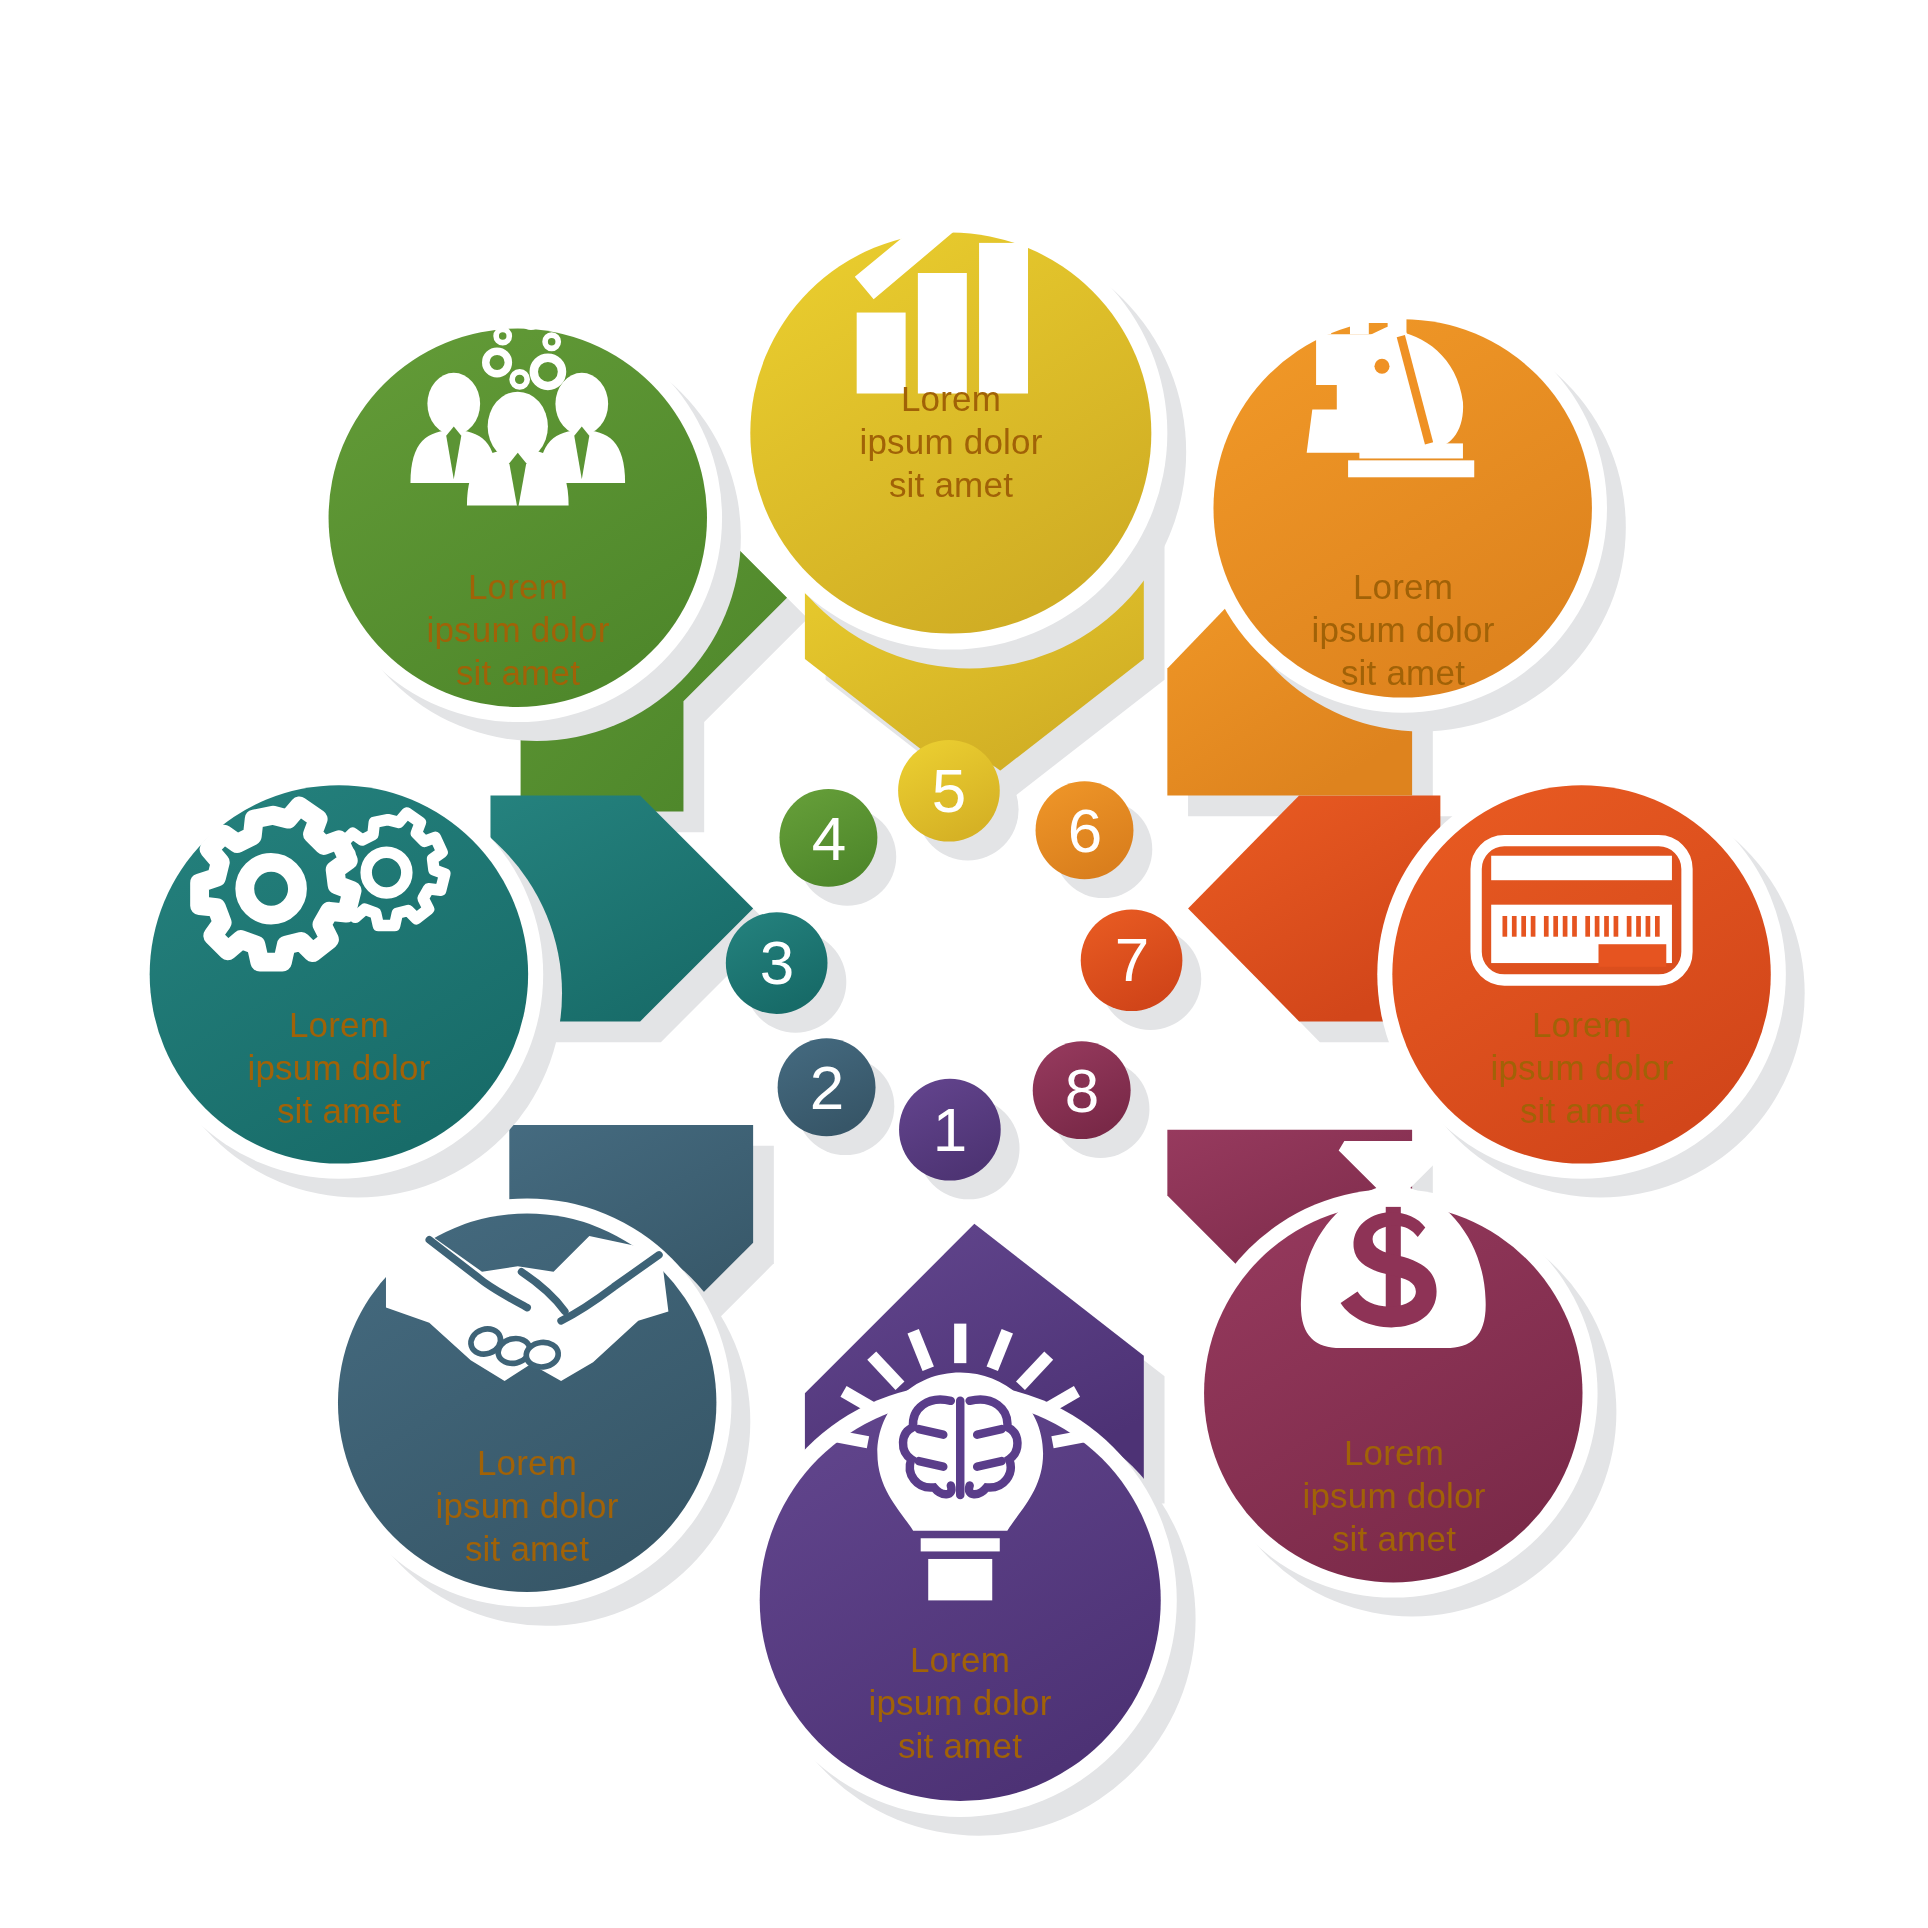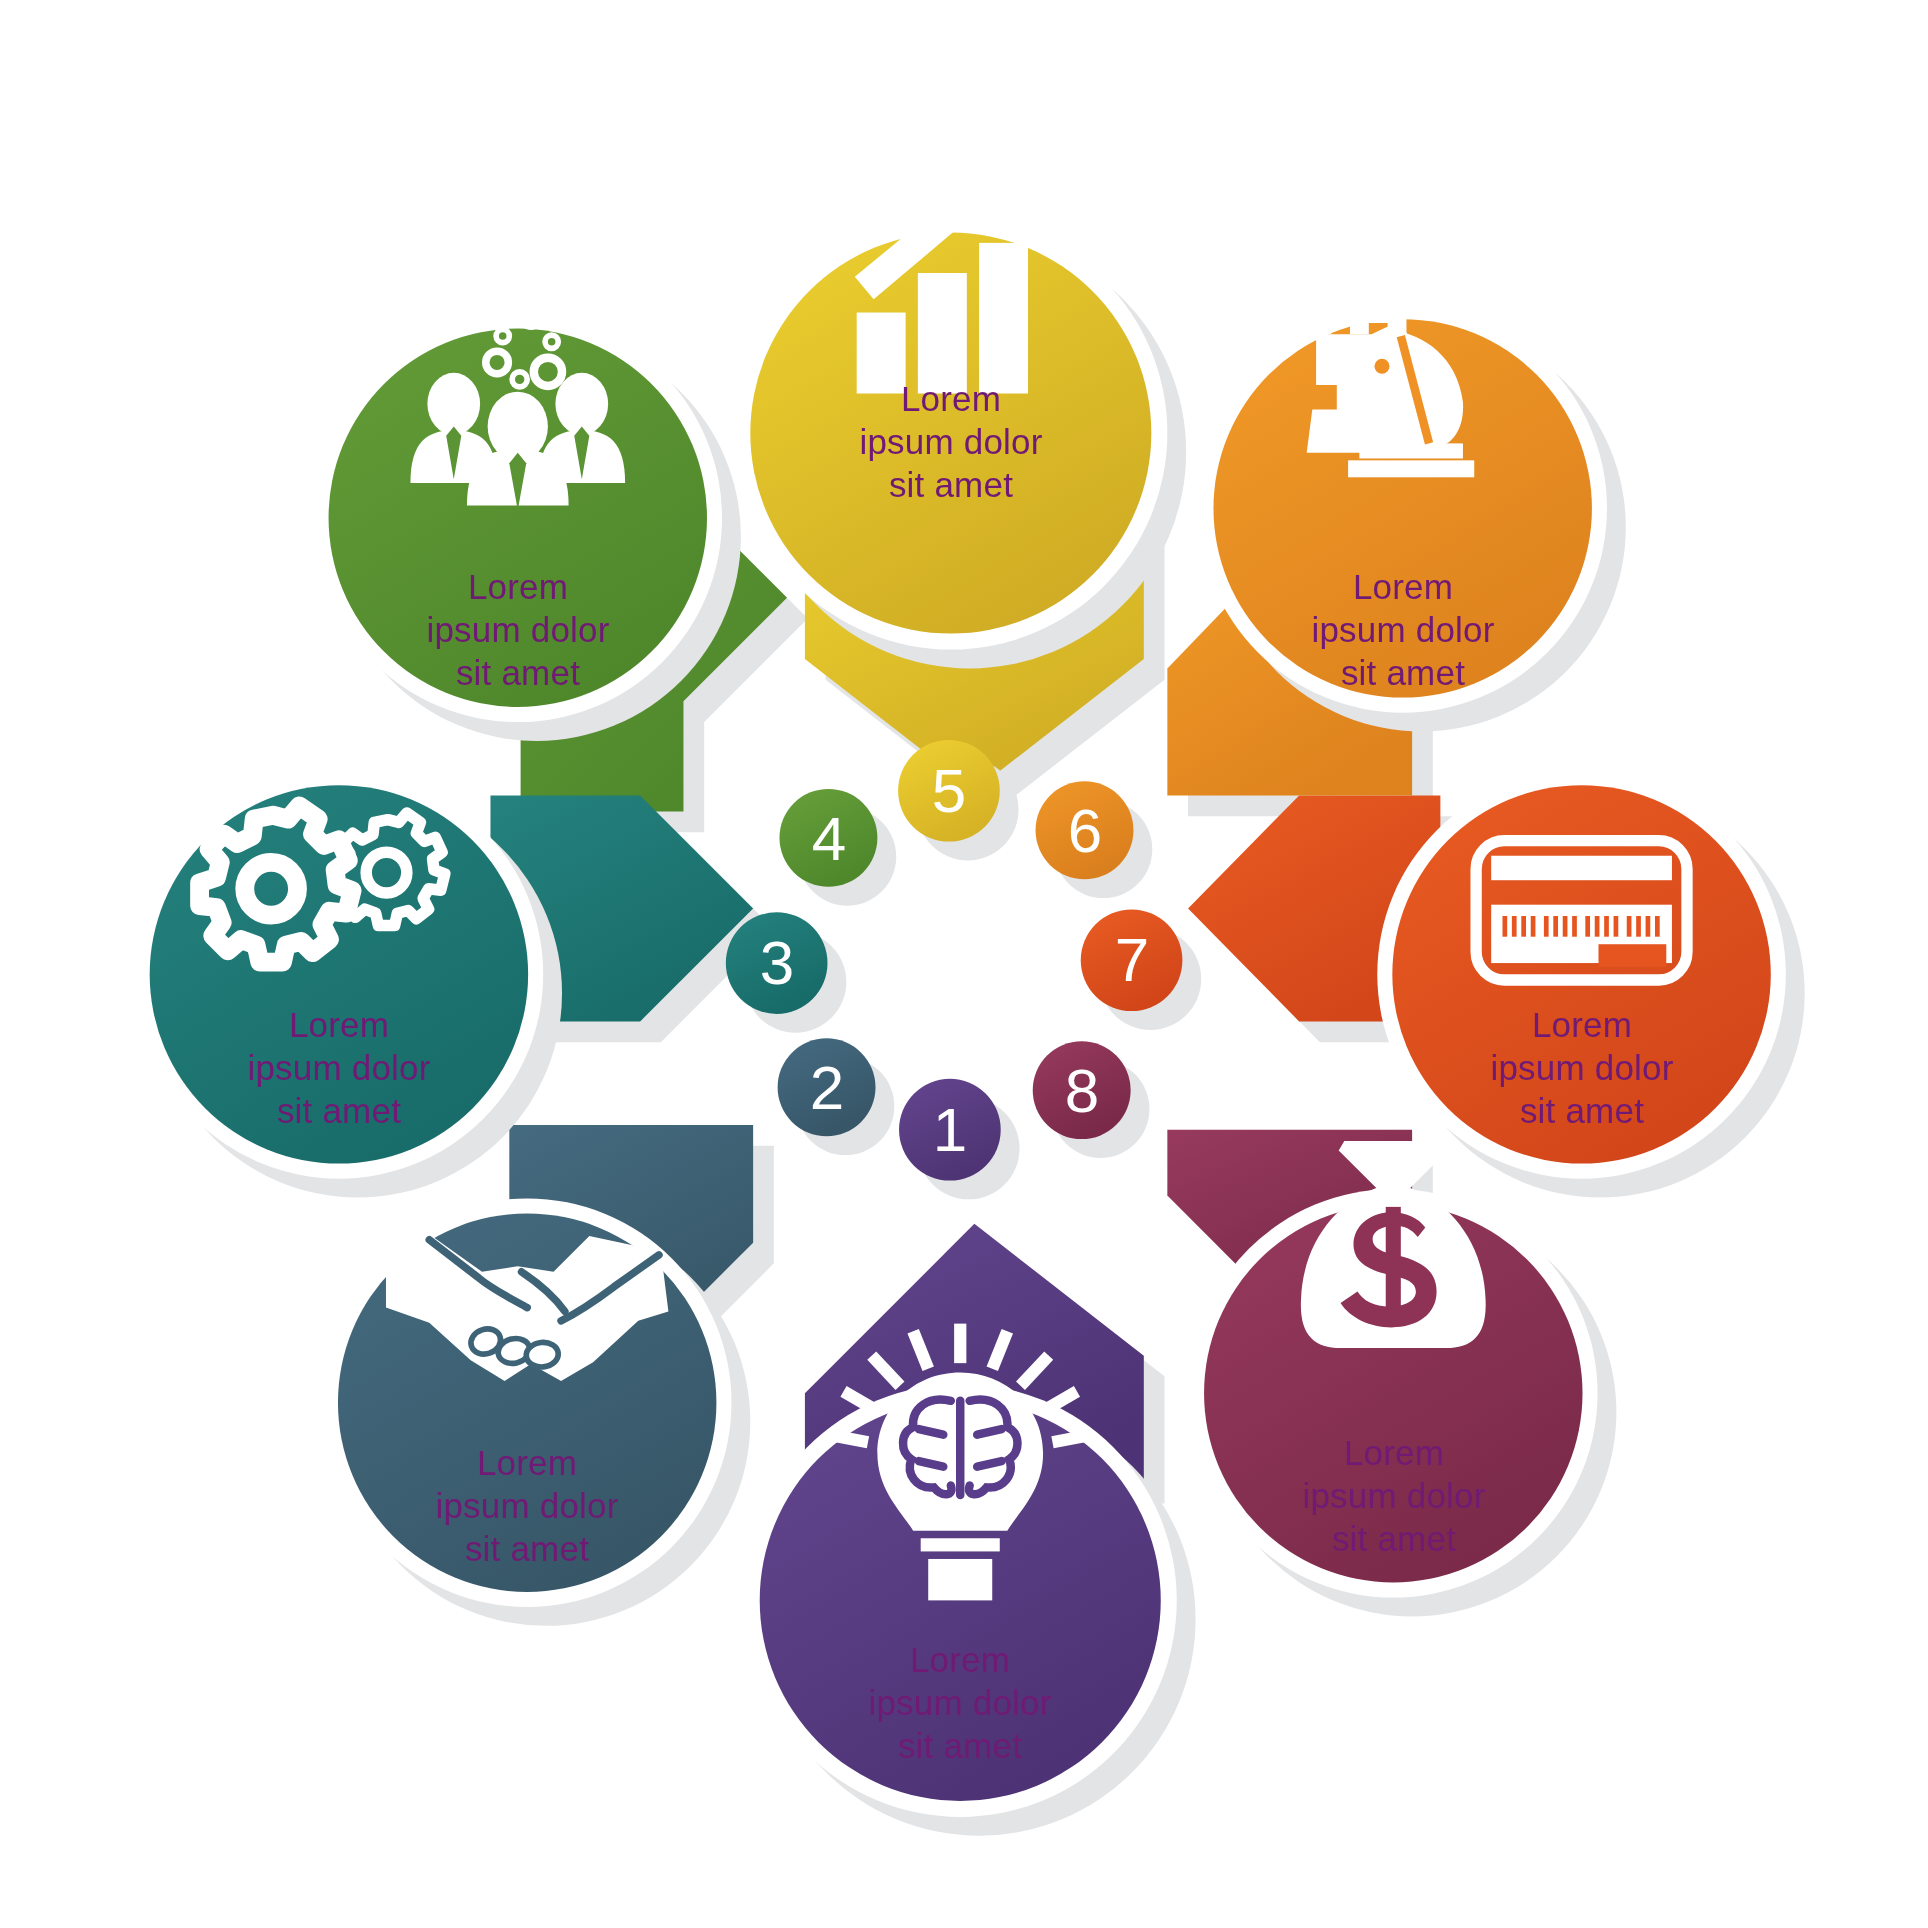--- a/index.html
+++ b/index.html
@@ -22,21 +22,21 @@
   #diagram {
     position: absolute;
     left: 0;
     top: 0;
     width: 1928px;
     height: 1928px;
   }
   .petal-label {
     position: absolute;
     text-align: center;
-    color: #701a75;
+    color: #a16207;
     font-family: "Liberation Sans", sans-serif;
     font-size: 35px;
     line-height: 43px;
     letter-spacing: 0.2px;
     width: 320px;
     pointer-events: none;
     font-weight: 400;
   }
   .num-label {
     position: absolute;

